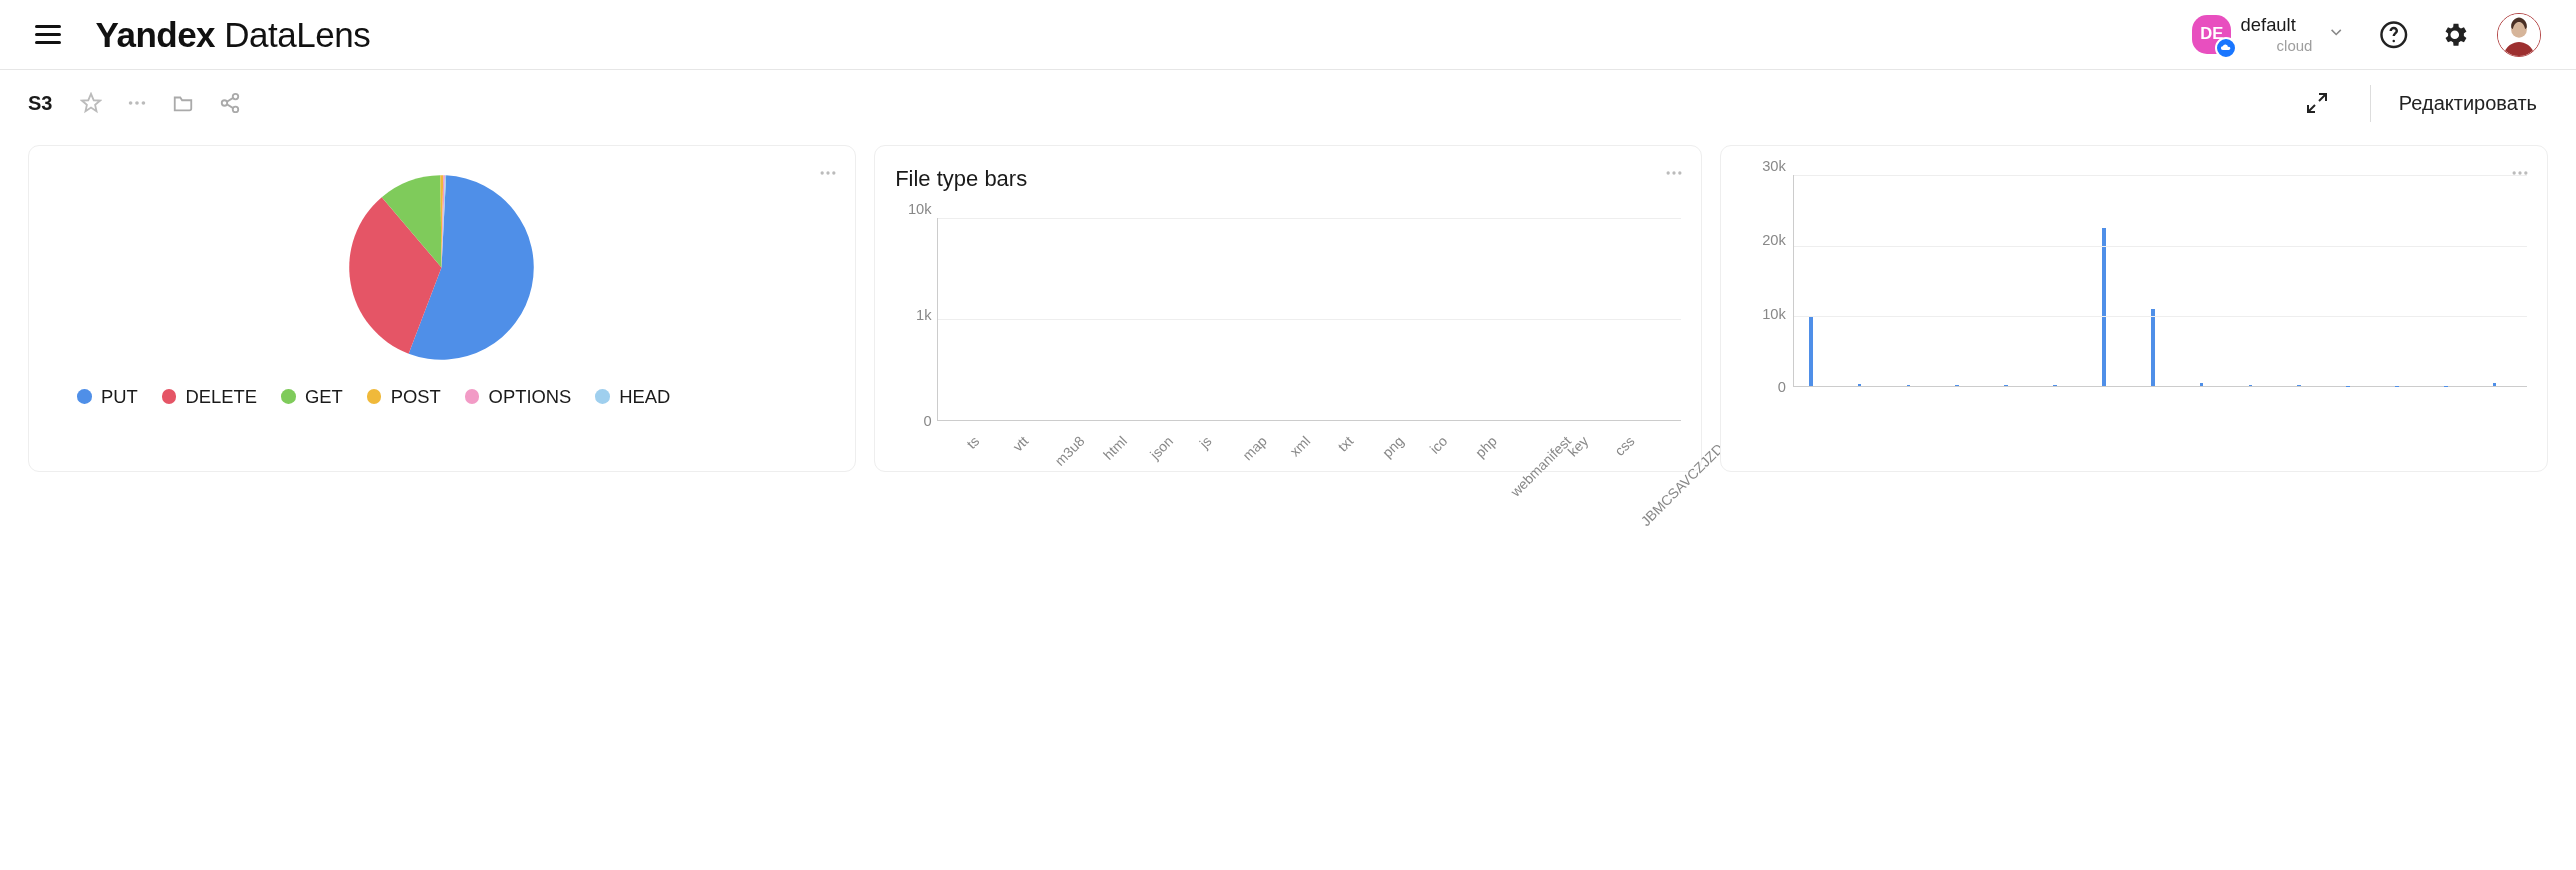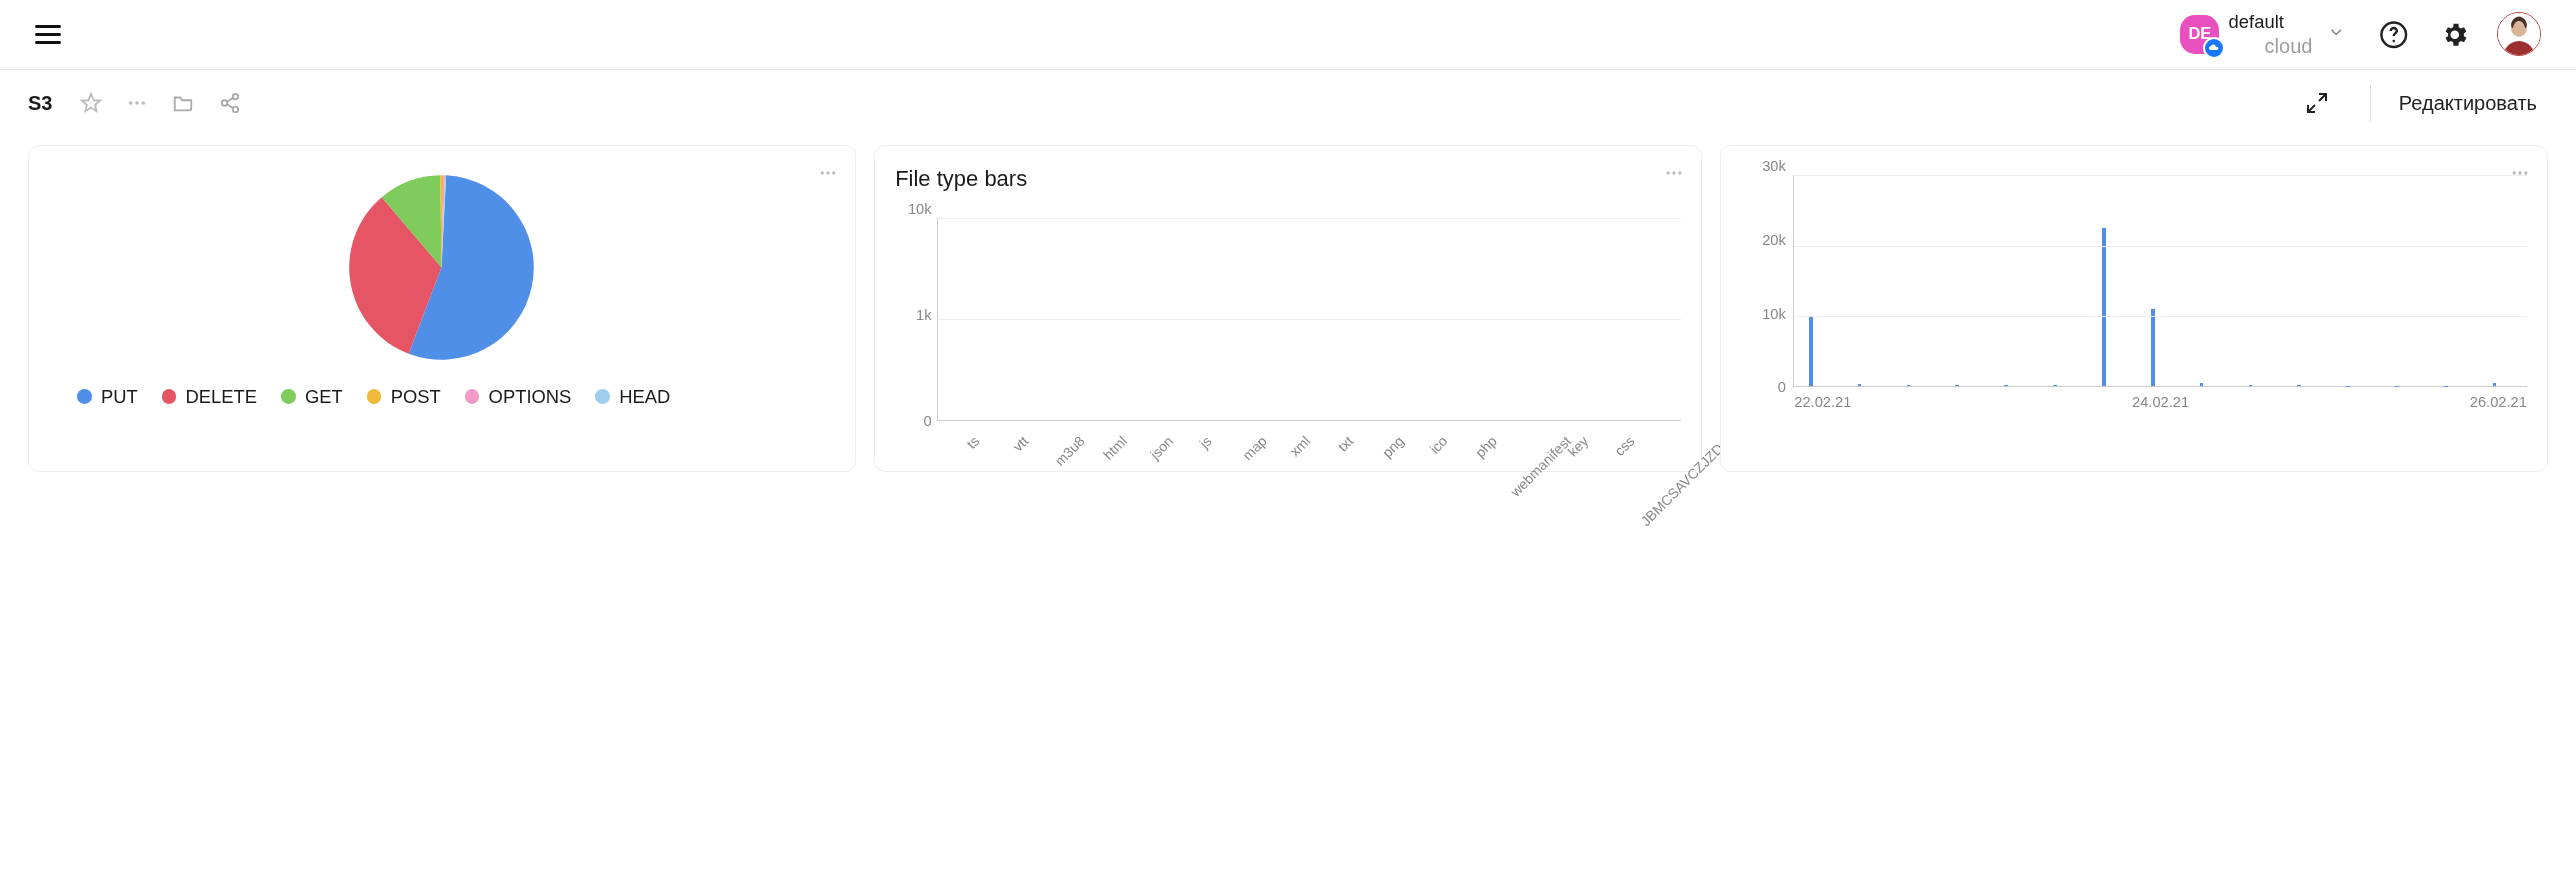--- a/index.html
+++ b/index.html
@@ -33,21 +33,21 @@
     display:flex;align-items:center;justify-content:center;
     color:#fff; font-weight:700; font-size:16.6px;
   }
   .badge .cloud {
     position:absolute; right:-5.5px; bottom:-5.5px;
     width:22px; height:22px; border-radius:50%; background:#1976ff;
     display:flex;align-items:center;justify-content:center;border:2.8px solid #fff;
   }
   .tenant {display:flex; align-items:center; gap:9.2px; cursor:pointer;}
   .tenant .text { line-height:1.2; font-size:18.4px;}
-  .tenant .sub { color:#9e9e9e; font-size:20px;margin-left:36px;}
+  .tenant .sub { color:#9e9e9e; font-size:15px;margin-left:36px;}
   .chev { color:#888; font-size:20px; padding:0 5.5px;}
   .iconbtn { width:37px; height:37px; display:flex; align-items:center; justify-content:center; cursor:pointer; color:#222;}
   .avatar {
     width:44px;height:44px;border-radius:50%;overflow:hidden;
     display:flex;align-items:center;justify-content:center;border:1.8px solid #b34545;background:#fff;
   }
   .avatar svg{width:100%;height:100%;}
 
   
   .subbar {
@@ -106,20 +106,23 @@
   .plot .xticks{position:absolute;left:0;right:0;top:100%;display:flex;justify-content:space-between;color:#888;font-size:14.7px;padding-top:7.4px;}
 </style>
 </head>
 <body>
 
 <div class="topbar">
   <div class="hamburger">
     <span></span>
       <span></span>
       <span></span>
+  </div>
+  <div class="brand">
+    <b>Yandex</b><span class="light"> DataLens</span>
   </div>
 
   <div class="topbar-right">
     <div class="tenant">
       <div class="badge">
         <span>DE</span>
         <span class="cloud">
           <svg viewBox="0 0 24 24" width="11" height="11" fill="#fff">
               <path d="M6 15a4 4 0 010-8 6 6 0 0111.5 1.5A3.5 3.5 0 1118 15H6z"></path>
             </svg>
@@ -361,25 +364,20 @@
             <div style="position: absolute; bottom: 0px; left: 42%; width: 3.7px; height: 75%; background: rgb(79, 143, 232);"></div>
             <div style="position: absolute; bottom: 0px; left: 48.6667%; width: 3.7px; height: 36.6667%; background: rgb(79, 143, 232);"></div>
             <div style="position: absolute; bottom: 0px; left: 55.3333%; width: 3.7px; height: 1.66667%; background: rgb(79, 143, 232);"></div>
             <div style="position: absolute; bottom: 0px; left: 62%; width: 3.7px; height: 0.666667%; background: rgb(79, 143, 232);"></div>
             <div style="position: absolute; bottom: 0px; left: 68.6667%; width: 3.7px; height: 0.5%; background: rgb(79, 143, 232);"></div>
             <div style="position: absolute; bottom: 0px; left: 75.3333%; width: 3.7px; height: 0.333333%; background: rgb(79, 143, 232);"></div>
             <div style="position: absolute; bottom: 0px; left: 82%; width: 3.7px; height: 0.333333%; background: rgb(79, 143, 232);"></div>
             <div style="position: absolute; bottom: 0px; left: 88.6667%; width: 3.7px; height: 0.333333%; background: rgb(79, 143, 232);"></div>
             <div style="position: absolute; bottom: 0px; left: 95.3333%; width: 3.7px; height: 1.33333%; background: rgb(79, 143, 232);"></div>
           </div>
-        <div class="xticks" id="line-xticks">
-            <span>22.02.21</span>
-            <span>24.02.21</span>
-            <span>26.02.21</span>
-          </div>
       <div class="gline" style="top: 0%;"></div>
           <div class="gline" style="top: 33.3%;"></div>
           <div class="gline" style="top: 66.6%;"></div>
         </div>
     </div>
   </div>
 
 </div>
 
 

